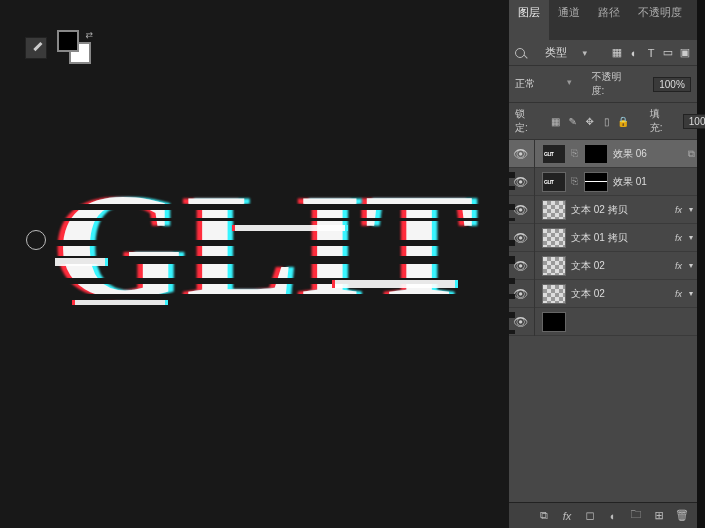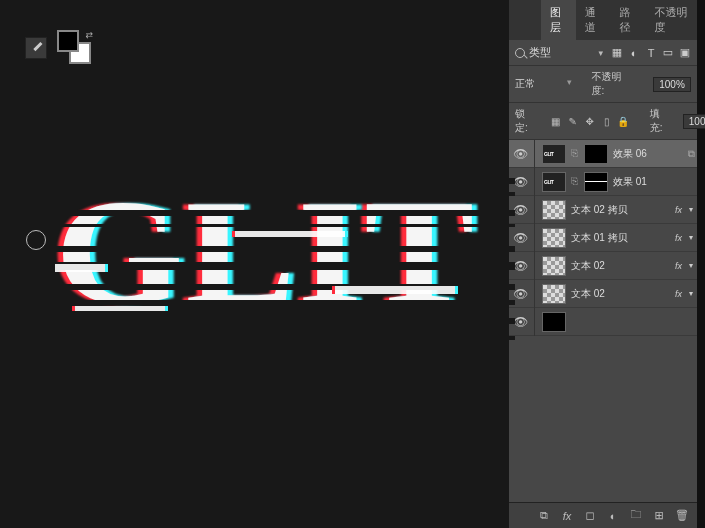--- a/index.html
+++ b/index.html
@@ -88,21 +88,21 @@
   width: 20px;
   height: 20px;
   border: 1.5px solid #bbb;
   border-radius: 50%;
 }
 
 
 .glitch-wrap {
   position: absolute;
   left: 55px;
-  top: 166px;
+  top: 160px;
   width: 460px;
   height: 190px;
   overflow: hidden;
 }
 .glitch {
   font-family: Georgia, serif;
   font-size: 150px;
   font-weight: bold;
   letter-spacing: 2px;
   color: #fff;
@@ -146,36 +146,35 @@
   background: #474747;
   display: flex;
   flex-direction: column;
 }
 
 .panel-tabs {
   display: flex;
   height: 40px;
   background: #333;
   font-size: 11px;
-  padding-left: 32px;
 }
 .panel-tabs .tab {
   padding: 5px 9px;
   color: #aaa;
   cursor: pointer;
 }
 .panel-tabs .tab.active {
   background: #474747;
   color: #eee;
 }
 
 .filter-row {
   display: flex;
   align-items: center;
-  gap: 4px;
+  gap: 20px;
   padding: 5px 6px;
   border-bottom: 1px solid #333;
 }
 .search-ico {
   width: 10px;
   height: 10px;
   border: 1.2px solid #bbb;
   border-radius: 50%;
   position: relative;
 }

